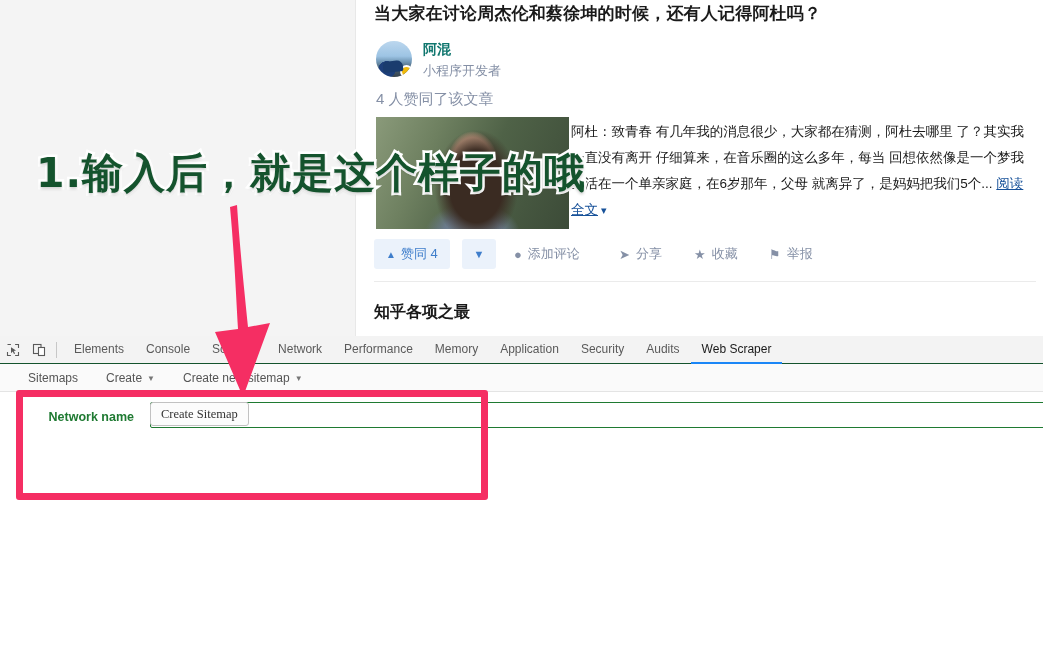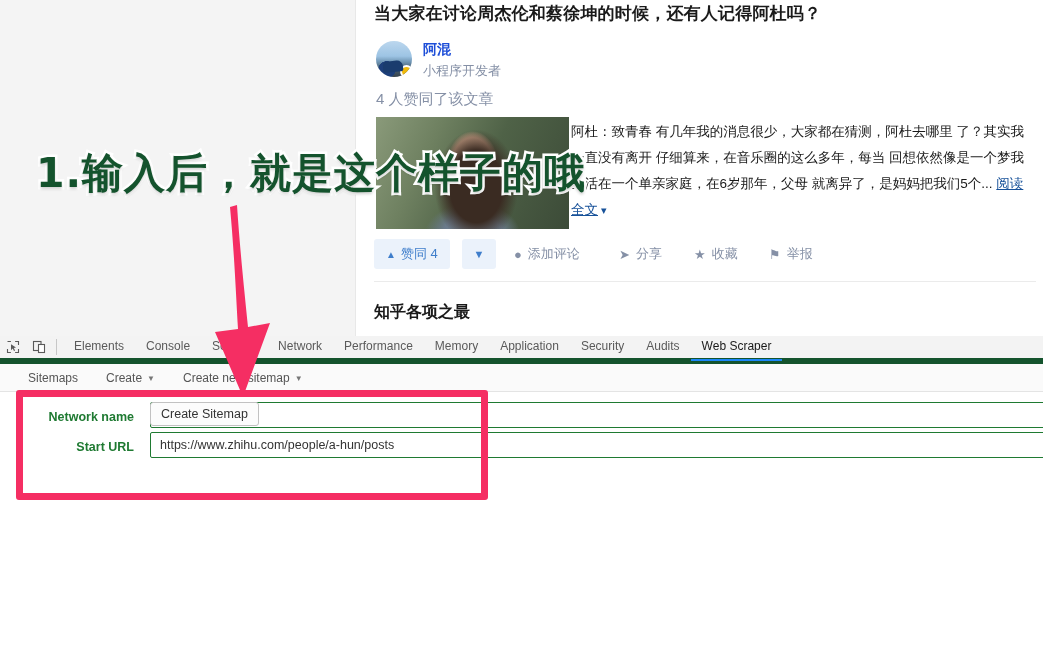--- a/index.html
+++ b/index.html
@@ -45,21 +45,21 @@
   }
   .avatar::after {
     content:""; position:absolute; left:7px; top:20px; width:20px; height:11px;
     background:#1a3c6e; border-radius:4px 6px 2px 2px; transform:rotate(-6deg);
   }
   .avatar-badge {
     position:absolute; left:24px; top:24px; width:13px; height:13px; border-radius:50%;
     background:#f0b90b; border:2px solid #fff;
   }
   .author-name {
-    position:absolute; left:47px; top:0px; font-size:14px; font-weight:bold; color:#1d4ed8;
+    position:absolute; left:47px; top:0px; font-size:14px; font-weight:bold; color:#0f766e;
   }
   .author-bio {
     position:absolute; left:47px; top:21px; font-size:13px; color:#8590a6;
   }
   .vote-note {
     position:absolute; left:20px; top:90px; font-size:15px; color:#8590a6;
   }
 
   .thumb {
     position:absolute; left:20px; top:117px; width:193px; height:112px;
@@ -101,21 +101,21 @@
   .next-title {
     position:absolute; left:18px; top:302px; font-size:16px; font-weight:bold; color:#1a1a1a;
   }
 
   
   .devtools {
     position:absolute; left:0; top:336px; width:1043px; height:329px; background:#ffffff;
   }
   .dt-toolbar {
     position:absolute; left:0; top:0; width:1043px; height:28px;
-    border-bottom:6px solid #14532d; background:#f3f3f3;
+    border-bottom:1px solid #14532d; background:#f3f3f3;
     display:flex; align-items:center;
   }
   .dt-icon {
     width:26px; height:26px; display:flex; align-items:center; justify-content:center;
     color:#5a5a5a;
   }
   .dt-sep { width:1px; height:16px; background:#c7c7c7; margin:0 6px 0 4px; }
   .dt-tabs { display:flex; align-items:flex-end; height:28px; }
   .dt-tab {
     padding:0 11px; height:28px; line-height:27px; font-size:12px; color:#5a5a5a;
@@ -140,21 +140,21 @@
   }
   .fg-input {
     position:absolute; left:150px; width:960px; height:26px;
     border:1px solid #1f7a32; border-radius:2px; background:#fff;
     font-size:12.5px; color:#333; padding:0 9px; line-height:24px;
     font-family:"Liberation Sans", sans-serif;
   }
   .btn-create {
     position:absolute; left:150px; top:402px; height:24px; padding:0 10px;
     border:1px solid #c2c2c2; border-radius:3px; background:#fcfcfc;
-    font-size:12.5px; color:#333; font-family:Liberation Sans, sans-serif;
+    font-size:12.5px; color:#333; font-family:Liberation Serif, serif;
   }
 
   
   .anno-text {
     position:absolute; left:36px; top:146px; width:640px;
     font-size:41px; font-weight:bold; color:#14532d;
     font-family:"DejaVu Sans", sans-serif; letter-spacing:1px;
     white-space:nowrap;
     -webkit-text-stroke:5px #ffffff;
     paint-order: stroke fill;
@@ -272,24 +272,20 @@
         <span>Create new sitemap</span>
         <span class="caret">▼</span>
       </div>
     </div>
 
     <div class="ws-form">
       <div class="fg" style="top:9px">
         <div class="fg-label">Network name</div>
         <input class="fg-input" type="text" value="zhihu-da-v" style="">
       </div>
-      <div class="fg" style="top:39px">
-        <div class="fg-label">Start URL</div>
-        <input class="fg-input" type="text" value="https://www.zhihu.com/people/a-hun/posts" style="">
-      </div>
     </div>
   </div>
 
   <button class="btn-create">Create Sitemap</button>
 
   <div class="anno-text">1.输入后，就是这个样子的哦</div>
 
   <svg class="anno-arrow" viewBox="0 0 96 192">
     <path d="M41 0 C 44 46, 49 92, 52 122 L 74 118 L 47 192 L 19 127 L 42 124 C 40 90, 38 44, 34 2 Z" fill="#f52e63"></path>
   </svg>

